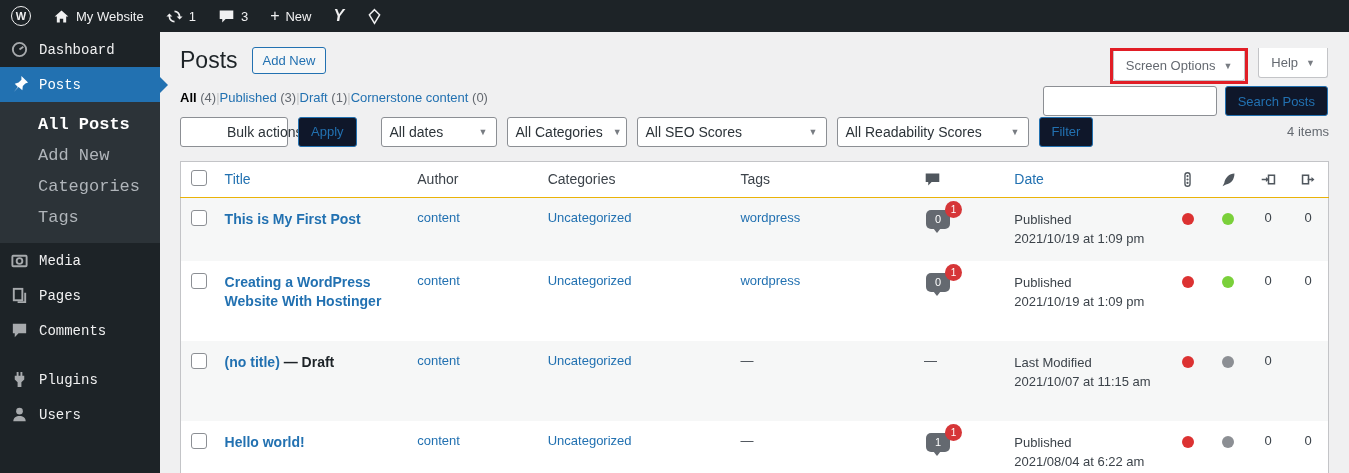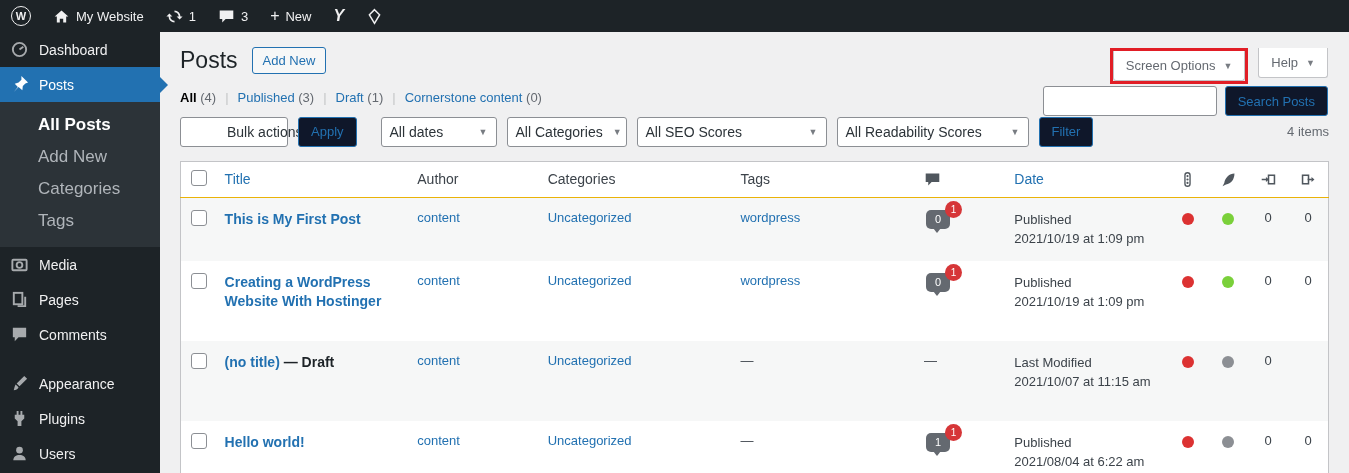--- a/index.html
+++ b/index.html
@@ -19,21 +19,21 @@
   .ab-item svg { width:17px; height:17px; display:block; }
   .wp-logo-circle {
     width:20px; height:20px; border:1.5px solid #f0f0f1; border-radius:50%;
     display:grid; place-items:center; font-size:11px; font-weight:700;
   }
   .yoast-y { font-weight:700; font-style:italic; font-size:16px; }
   
   .layout { display:flex; height:441px; }
   .sidebar {
     width:160px; flex-shrink:0; background:#1d2327; color:#f0f0f1;
-    font-size:14px; position:relative; z-index:3;
+    font-size:14px; position:relative; z-index:3;font-family:Liberation Mono, monospace;
   }
   .menu-item { display:flex; align-items:center; gap:10px; padding:8px 8px 8px 10px; cursor:pointer; position:relative; }
   .menu-item svg { width:19px; height:19px; flex-shrink:0; color:#a7aaad; }
   .menu-item.active { background:#2271b1; color:#fff; }
   .menu-item.active svg { color:#fff; }
   .menu-item.active::after {
     content:""; position:absolute; right:-8px; top:50%; transform:translateY(-50%);
     border-top:8px solid transparent; border-bottom:8px solid transparent;
     border-left:8px solid #2271b1;
   }
@@ -52,21 +52,21 @@
   }
   .annotation-box { border:3px solid #e11e26; }
   .annotation-box .tab-btn { border:1px solid #c3c4c7; border-top:none; }
   .chev { font-size:9px; color:#787c82; }
   .title-row { display:flex; align-items:center; gap:14px; margin-top:6px; }
   h1.page-title { font-size:23px; font-weight:400; color:#1d2327; margin:0; line-height:1.3; }
   .add-new-btn {
     font-size:13px; padding:5px 10px; background:#f6f7f7;
     border:1px solid #2271b1; color:#2271b1; border-radius:3px; cursor:pointer;
   }
-  .views { margin-top:14px; display:flex; align-items:flex-end; gap:9px; font-size:13px; }
+  .views { margin-top:14px; display:flex; align-items:flex-end; gap:0; font-size:13px; }
   .view-item { cursor:pointer; white-space:nowrap; }
   .view-label { color:#2271b1; }
   .view-item.current .view-label { color:#000; font-weight:600; }
   .view-count { color:#646970; }
   .view-sep { color:#c3c4c7; }
   .search-box { position:absolute; top:54px; right:21px; display:flex; gap:8px; }
   .search-input {
     width:174px; height:30px; border:1px solid #8c8f94; border-radius:3px;
     padding:0 8px; font-size:13px; background:#fff; font-family:inherit;
   }
@@ -191,26 +191,20 @@
         </svg>
       <span>Pages</span>
     </div>
     <div class="menu-item">
       <svg viewBox="0 0 20 20">
           <path fill="currentColor" d="M3 3h14v10H9l-4 4v-4H3z"></path>
         </svg>
       <span>Comments</span>
     </div>
     <div class="menu-sep"></div>
-    <div class="menu-item">
-      <svg viewBox="0 0 20 20">
-          <path fill="currentColor" d="M15 2l3 3-8 8-3-3zM6 11l3 3s-1 3-5 3c0 0 1-5 2-6z"></path>
-        </svg>
-      <span>Appearance</span>
-    </div>
     <div class="menu-item">
       <svg viewBox="0 0 20 20">
           <path fill="currentColor" d="M7 2v4H5v4l3 3v5h4v-5l3-3V6h-2V2h-2v4H9V2z"></path>
         </svg>
       <span>Plugins</span>
     </div>
     <div class="menu-item">
       <svg viewBox="0 0 20 20">
           <circle cx="10" cy="6.5" r="3.5" fill="currentColor"></circle>
           <path fill="currentColor" d="M3.5 17c0-3.5 3-5.5 6.5-5.5s6.5 2 6.5 5.5z"></path>

